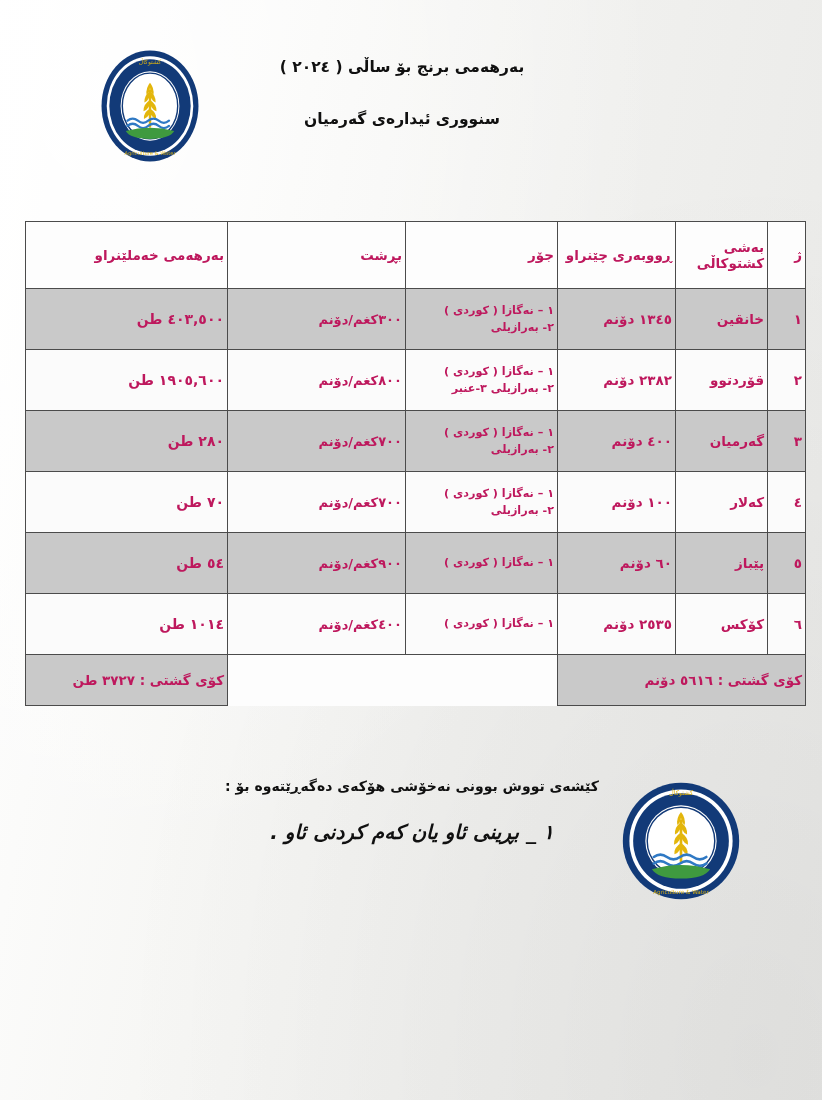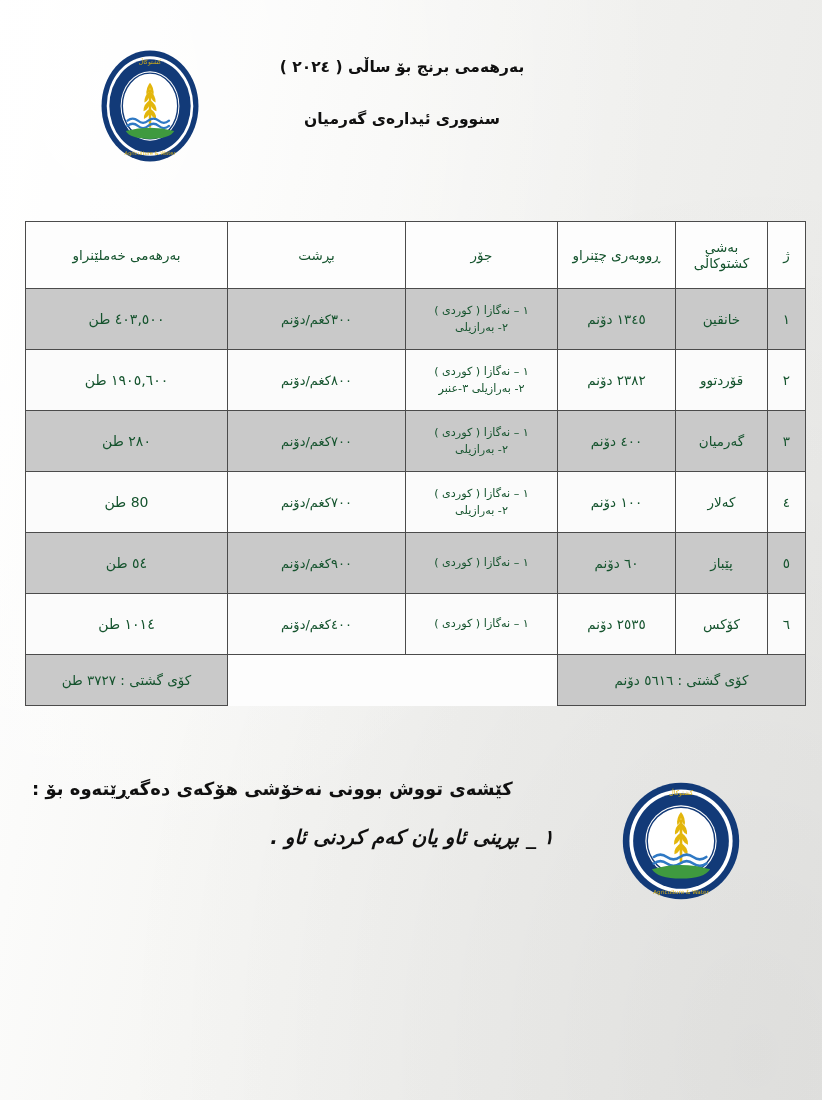--- a/index.html
+++ b/index.html
@@ -95,24 +95,24 @@
   }
   table.main {
     width: 100%;
     border-collapse: collapse;
     table-layout: fixed;
     direction: rtl;
     background: #fdfdfd;
   }
   table.main td, table.main th {
     border: 1.6px solid #4b4b4b;
-    text-align: center;
+    text-align: right;
     vertical-align: middle;
-    font-weight: normal;
-    color: #14532d;
+    font-weight: bold;
+    color: #be185d;
     padding: 2px 3px;
   }
   thead th {
     height: 62px;
     font-size: 13.5px;
     background: #fdfdfd;
     letter-spacing: .2px;
   }
   tbody td { height: 56px; font-size: 13.5px; }
   tbody tr.shade td { background: #c9c9c9; }
@@ -154,25 +154,25 @@
   
   .notes {
     position: absolute;
     top: 778px;
     right: 30px;
     width: 760px;
     direction: rtl;
     text-align: left;
   }
   .notes-head {
-    font-size: 18px;
+    font-size: 14px;
     font-weight: bold;
     letter-spacing: .2px;
     margin-bottom: 26px;
-    text-align: left;
+    text-align: center;
     white-space: nowrap;
   }
   .note-row {
     font-size: 20px;
     font-weight: bold;
     letter-spacing: .1px;
     margin-bottom: 20px;
     text-align: center;
     white-space: nowrap;
     font-style: italic;
@@ -285,21 +285,21 @@
         </tr>
         <tr class="plain">
           <td>٤</td>
           <td>کەلار</td>
           <td>١٠٠ دۆنم</td>
           <td class="type-cell">
             <div class="t-line">١ – نەگازا ( کوردی )</div>
             <div class="t-line">٢- بەرازیلی</div>
           </td>
           <td class="yield-cell">٧٠٠کغم/دۆنم</td>
-          <td class="prod-cell">80 طن</td>
+          <td class="prod-cell">٧٠ طن</td>
         </tr>
         <tr class="shade">
           <td>٥</td>
           <td>پێباز</td>
           <td>٦٠ دۆنم</td>
           <td class="type-cell">
             <div class="t-line">١ – نەگازا ( کوردی )</div>
             <div class="t-line"></div>
           </td>
           <td class="yield-cell">٩٠٠کغم/دۆنم</td>

